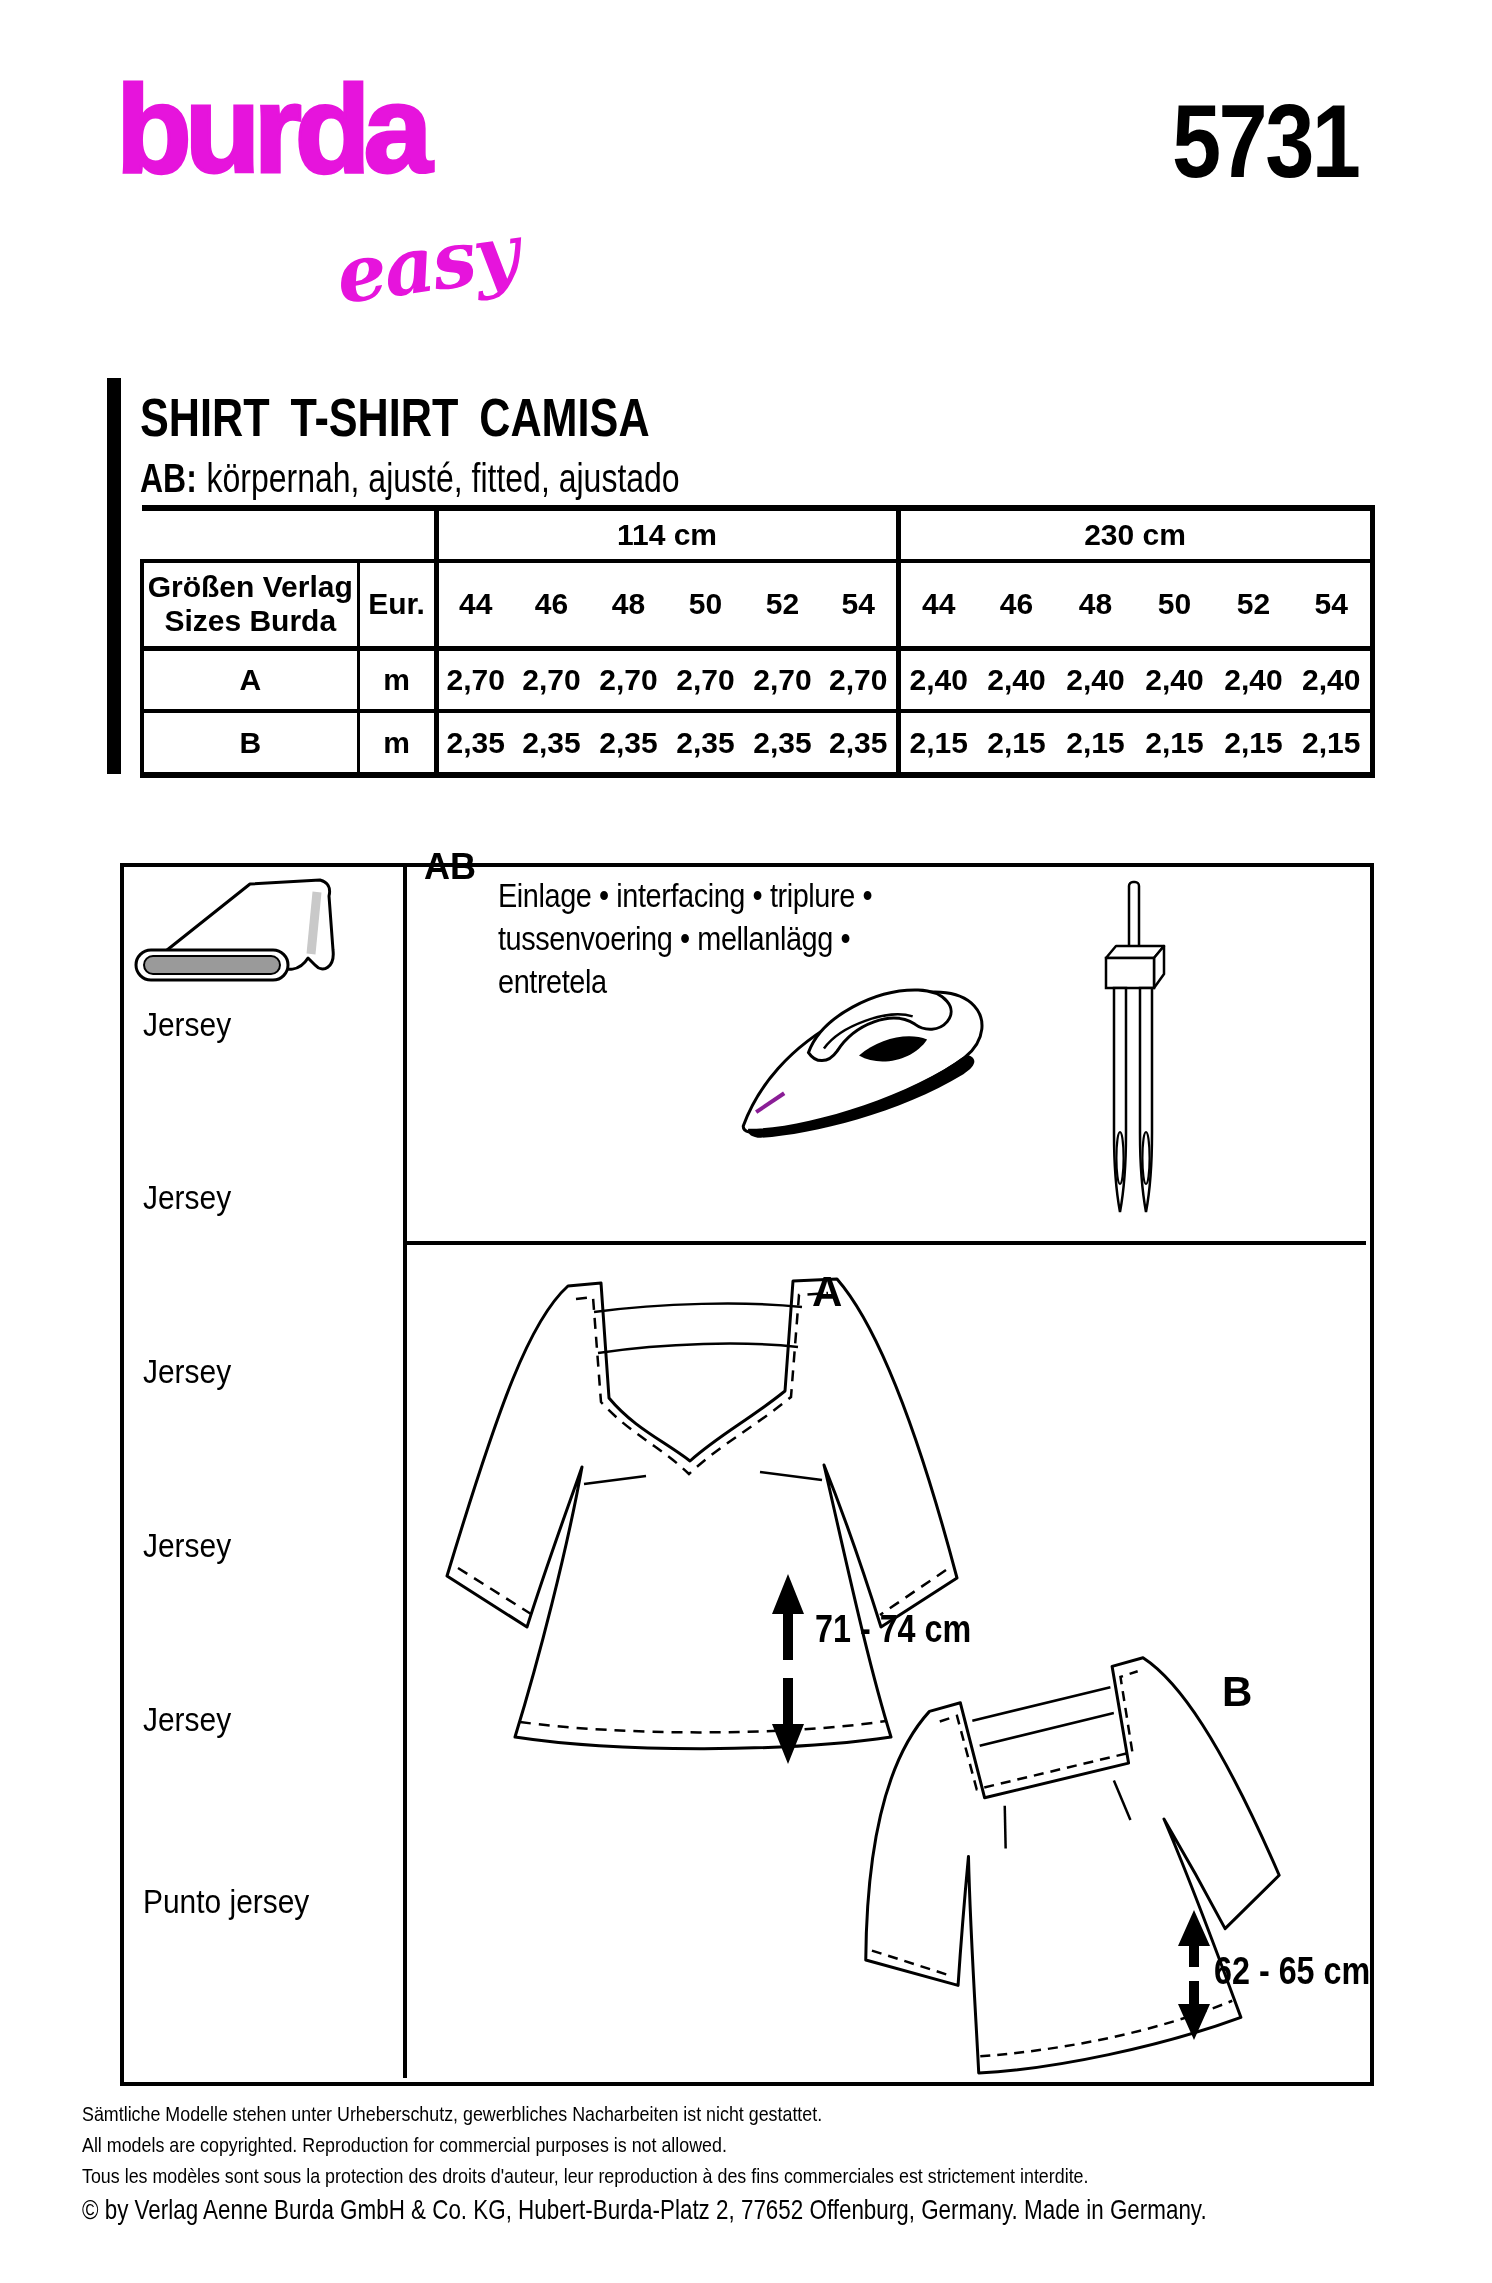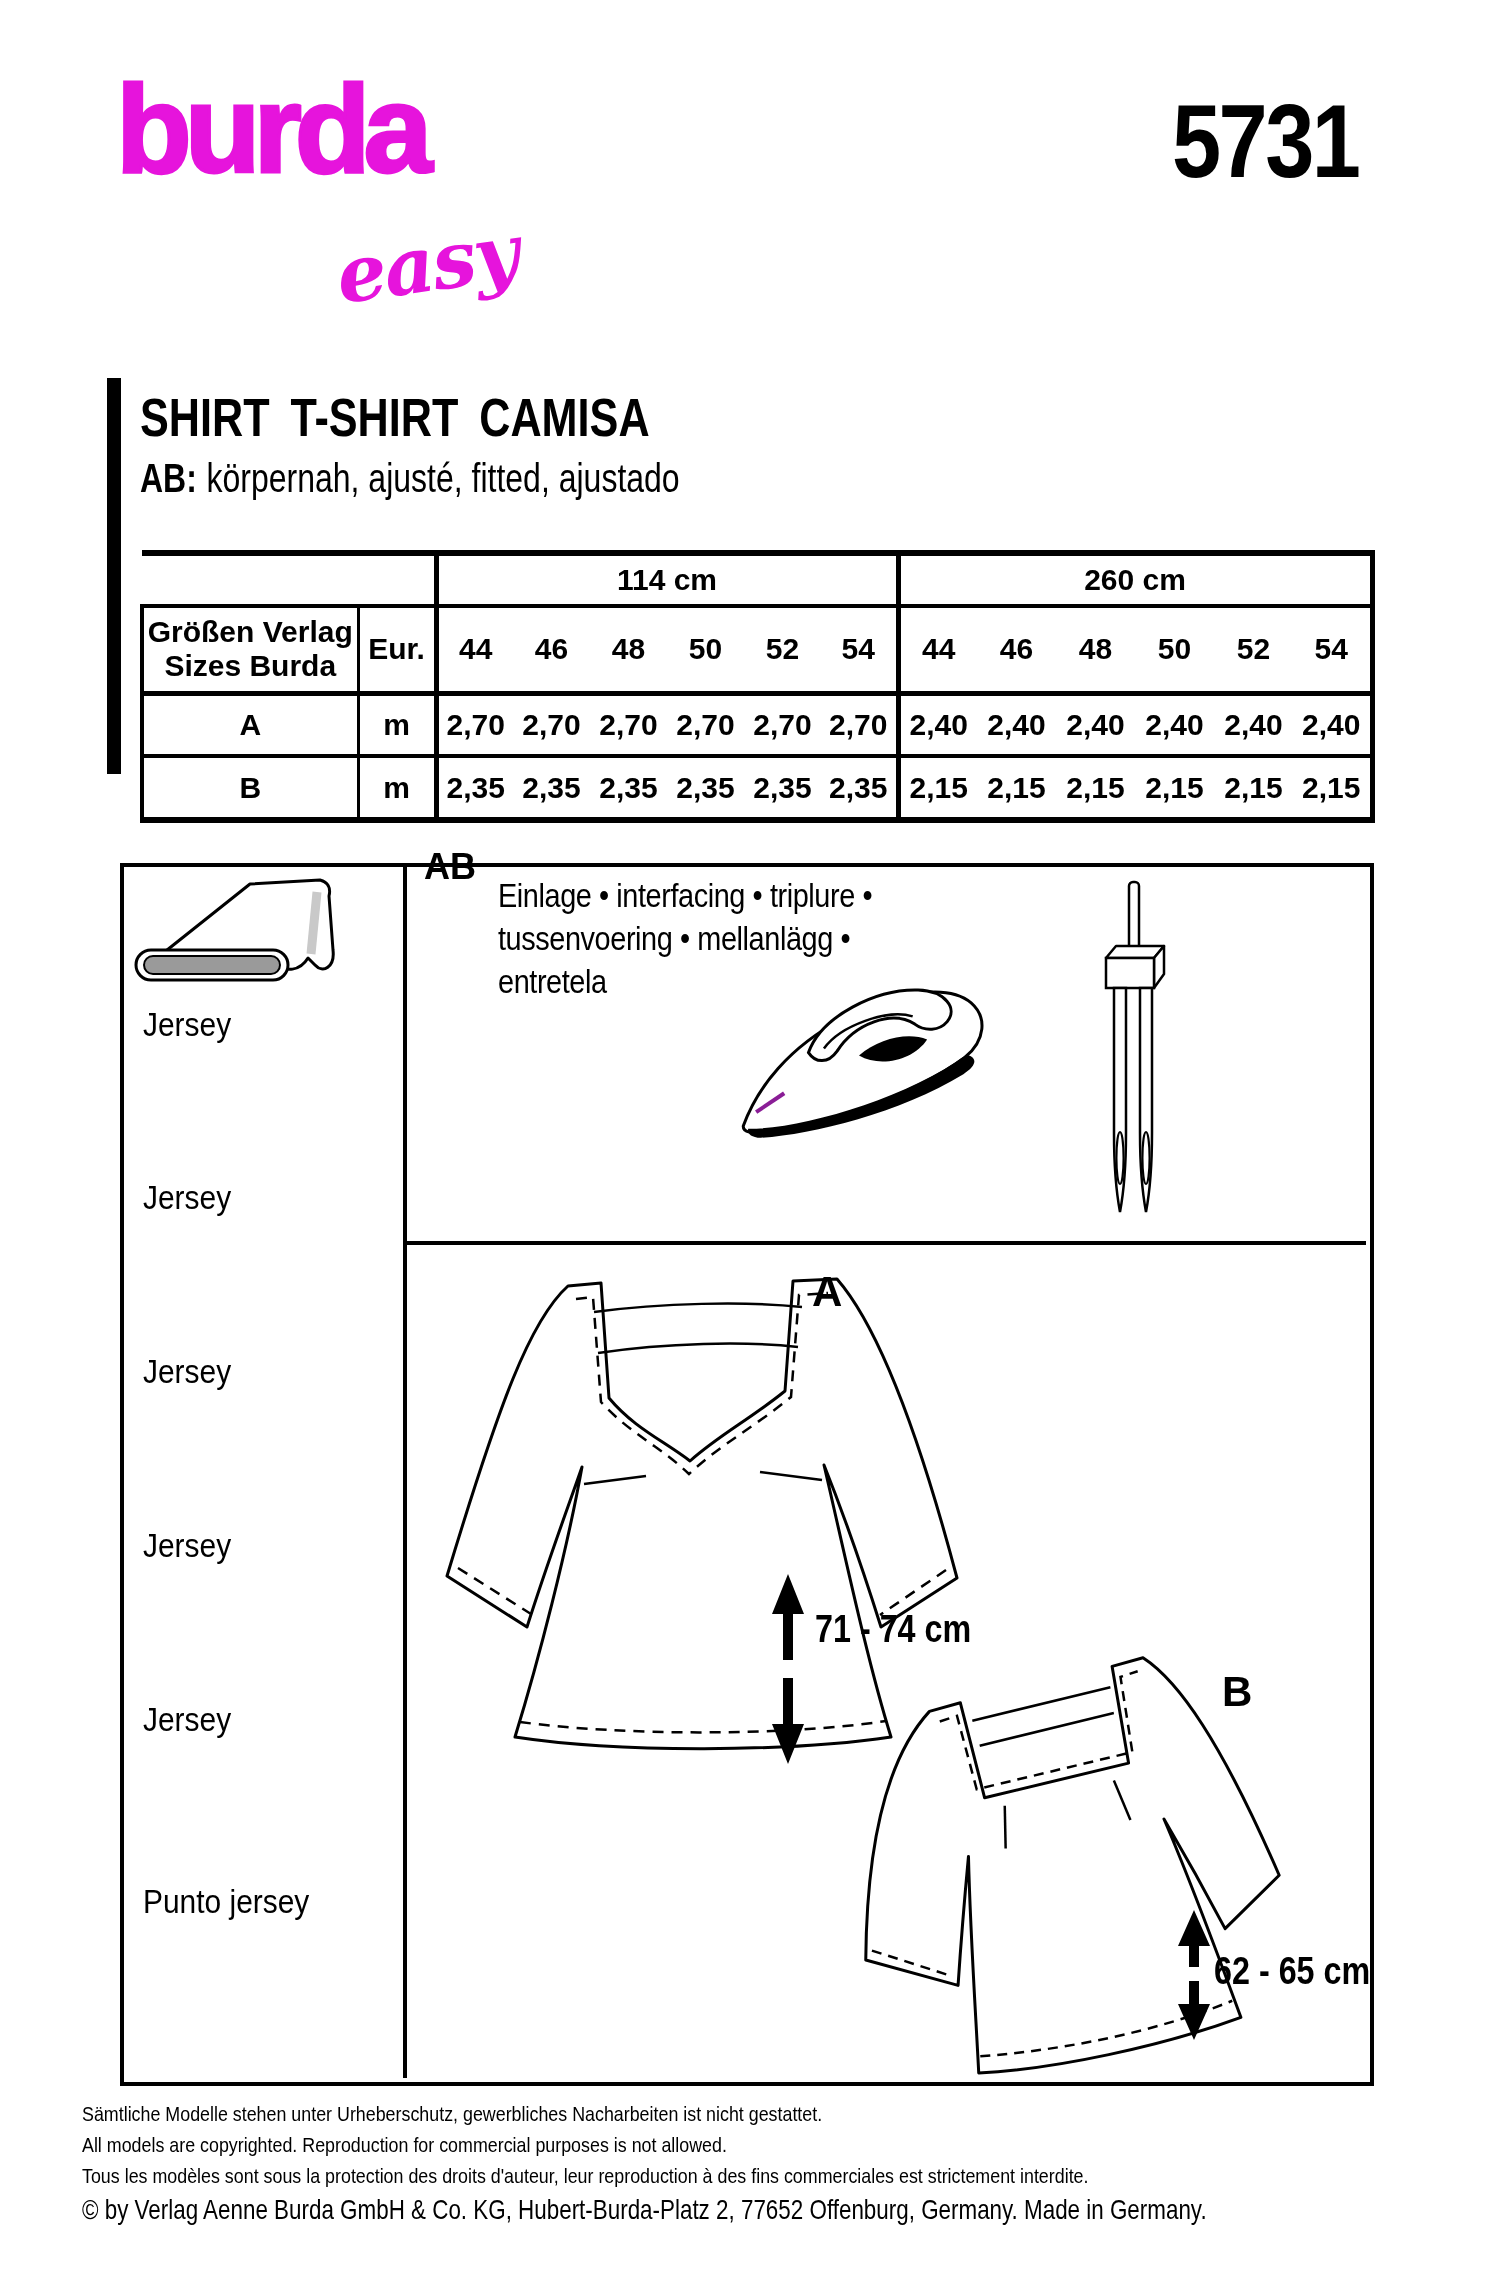--- a/index.html
+++ b/index.html
@@ -21,21 +21,21 @@
   
   .accent-bar{left:107px;top:378px;width:14px;height:396px;background:#000;}
   .title{left:140px;top:386px;font-size:54px;font-weight:bold;}
   .title span{margin-right:26px;}
   .subtitle{left:140px;top:456px;font-size:40px;}
   .subtitle .pre{font-weight:bold;}
   .subtitle .rest{margin-left:12px;}
 
   
   .ft-wrap{left:140px;top:505px;}
-  table.ft{border-collapse:collapse;table-layout:fixed;margin-top:45px;}
+  table.ft{border-collapse:collapse;table-layout:fixed;}
   table.ft td{padding:0;font-weight:bold;font-size:30px;text-align:center;vertical-align:middle;}
   .bt6{border-top:6px solid #000;} .bb4{border-bottom:4px solid #000;}
   .bb5{border-bottom:5px solid #000;} .bb6{border-bottom:6px solid #000;}
   .bl3{border-left:3px solid #000;} .bl4{border-left:4px solid #000;}
   .bl5{border-left:5px solid #000;} .br5{border-right:5px solid #000;}
   td.rowhdr{text-align:left;padding-left:14px;font-size:27px;line-height:34px;}
   td.eur{text-align:right;padding-right:8px;font-size:30px;}
   td.viewlbl{text-align:left;padding-left:20px;font-size:36px;}
   td.unit{text-align:right;padding-right:8px;font-size:32px;}
   td.whdr{font-size:32px;}
@@ -88,21 +88,21 @@
           <col style="width:79px">
           <col style="width:79px">
         <col style="width:79px">
           <col style="width:79px">
           <col style="width:79px">
       </colgroup>
       <tbody>
           <tr style="height:53px">
         <td colspan="2" class="bt6 bb4"></td>
         <td colspan="6" class="bt6 bb4 bl5 whdr">114 cm</td>
-        <td colspan="6" class="bt6 bb4 bl5 br5 whdr">260 cm</td>
+        <td colspan="6" class="bt6 bb4 bl5 br5 whdr">230 cm</td>
       </tr>
       <tr style="height:87px">
         <td class="bl4 bb5 rowhdr">
           <div>Größen Verlag</div>
           <div>Sizes Burda</div>
         </td>
         <td class="bl3 bb5 eur">Eur.</td>
         <td class="bl5 bb5">44</td>
         <td class="bb5">46</td>
         <td class="bb5">48</td>

